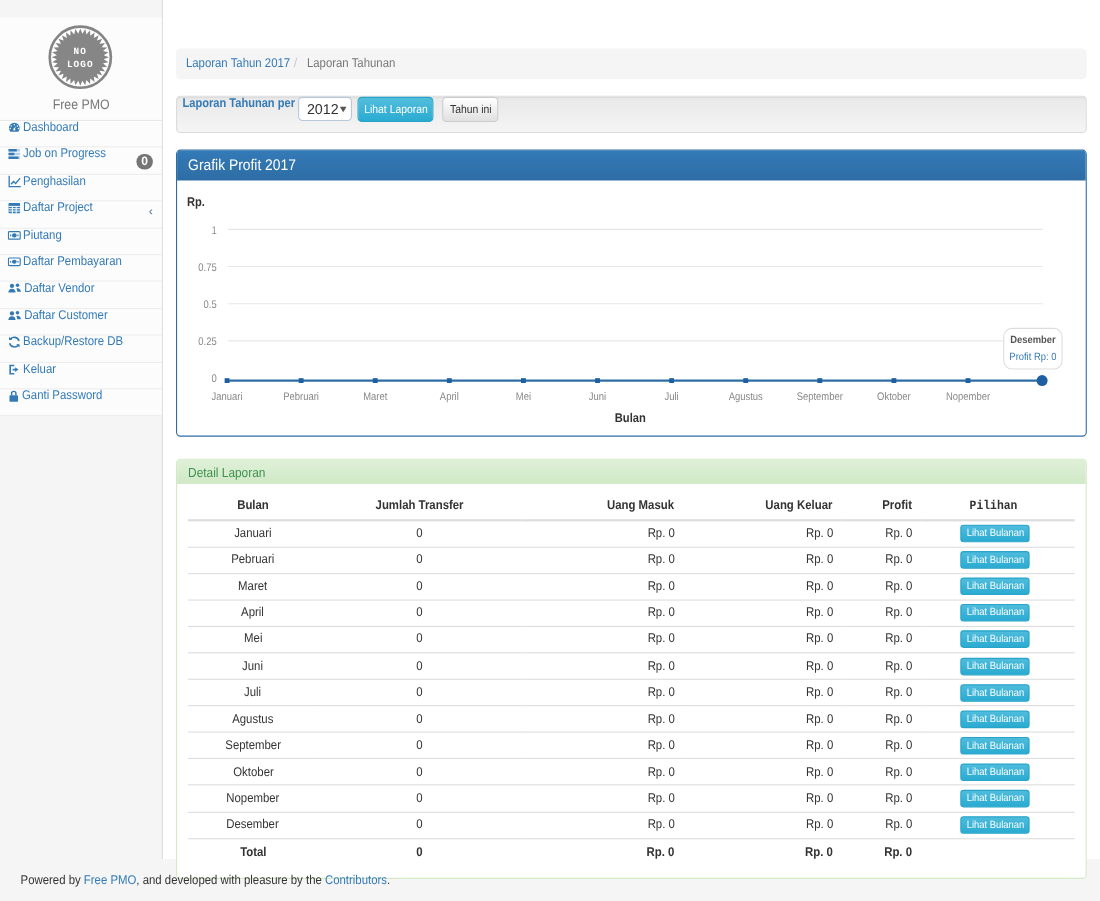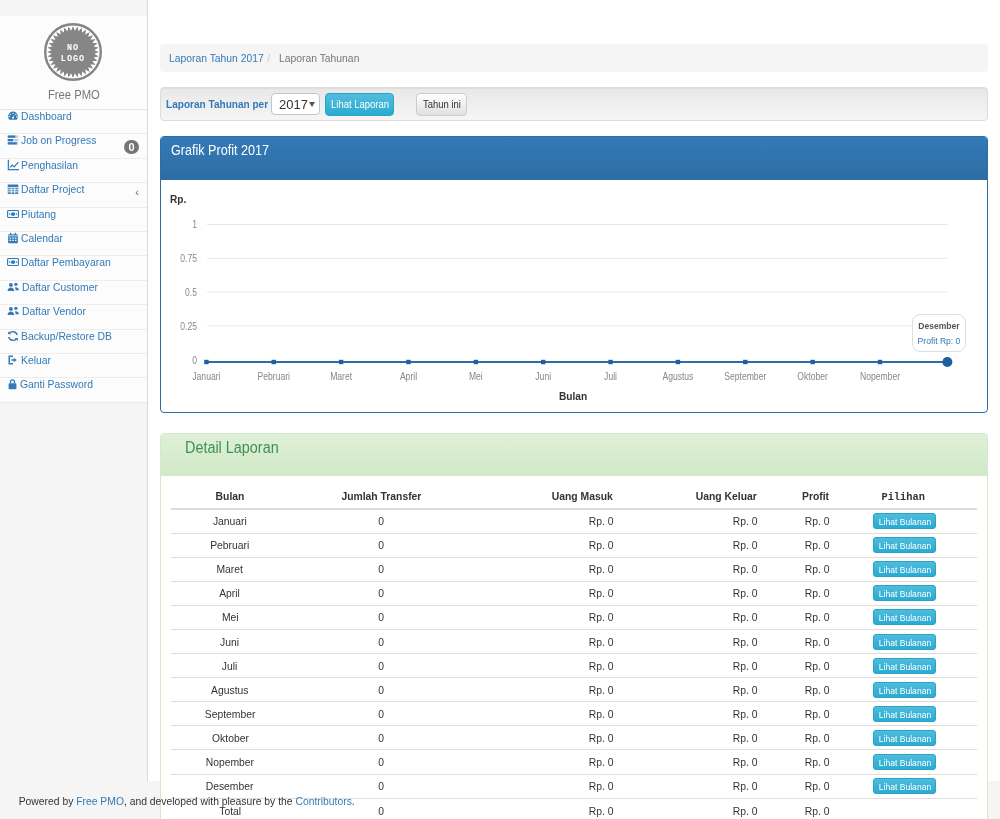--- a/index.html
+++ b/index.html
@@ -10,35 +10,35 @@
 .cxr { display:inline-block; transform:scaleX(0.9); transform-origin:100% 50%; white-space:nowrap; }
 .cw { display:inline-block; overflow:visible; vertical-align:top; }
 .main { position:absolute; left:147px; top:0; width:853px; height:781px; background:#fff; border-left:1px solid #d9d9d9; }
 .inner { margin:10px 12px 0 12px; }
 
 
 .breadcrumb { background:#f5f5f5; border-radius:4px; height:28px; padding:0 15px 1px 9px; font-size:11.5px; color:#777; margin-bottom:15px; display:flex; align-items:center;margin-top:44px; }
 .breadcrumb .sep { color:#ccc; padding:0 9px 0 5px; }
 
 
-.well { background:linear-gradient(to bottom,#e8e8e8 0,#f5f5f5 100%); border:1px solid #dcdcdc; border-radius:4px; height:34px; margin-bottom:15px; display:flex; align-items:center; padding:0 5px; box-shadow:inset 0 1px 1px rgba(0,0,0,.05); }
+.well { background:linear-gradient(to bottom,#e8e8e8 0,#f5f5f5 100%); border:1px solid #dcdcdc; border-radius:4px; height:34px; margin-bottom:15px; display:flex; padding:0 5px; box-shadow:inset 0 1px 1px rgba(0,0,0,.05); }
 .well .lblw { width:103px; font-weight:bold; font-size:11.5px; color:#337ab7; margin-right:2px; }
 .selbox { height:22px; width:49px; border:1px solid #b7c8d8; border-radius:4px; background:#fff; font-size:13px; color:#333; margin-right:5px; position:relative; line-height:21px; padding-left:7px; flex:none; }
 .selbox:after { content:""; position:absolute; right:4px; top:8px; border-left:3.5px solid transparent; border-right:3.5px solid transparent; border-top:5px solid #555; }
 .btn { display:inline-block; border-radius:4px; font-size:10.5px; font-family:"Liberation Sans",sans-serif; height:23px; position:relative; }
 .btn > .ct { position:absolute; left:50%; top:50%; transform:translate(-50%,-50%) scaleX(0.9); white-space:nowrap; }
-.btn-info { background:linear-gradient(to bottom,#53bddc 0,#2aabd2 100%); border:1px solid #28a4c9; color:#fff; width:69px; margin-right:22px; }
+.btn-info { background:linear-gradient(to bottom,#53bddc 0,#2aabd2 100%); border:1px solid #28a4c9; color:#fff; width:69px; margin-right:8px; }
 .btn-default { background:linear-gradient(to bottom,#fff 0,#e0e0e0 100%); border:1px solid #ccc; color:#333; width:51px; }
 
 
 .panel { border-radius:4px; margin-bottom:20px; background:#fff; }
 .panel-primary { border:1px solid #2e6da4; }
-.panel-primary .phead { background:linear-gradient(to bottom,#337ab7 0,#2e6da4 100%); color:#fff; font-size:14px; padding:5px 10px; height:43px; border-radius:3px 3px 0 0; }
+.panel-primary .phead { background:linear-gradient(to bottom,#337ab7 0,#2e6da4 100%); color:#fff; font-size:14px; padding:5px 10px; height:27px; border-radius:3px 3px 0 0; }
 .panel-success { border:1px solid #d6e9c6; }
-.panel-success .phead { background:linear-gradient(to bottom,#dff0d8 0,#d0e9c6 100%); color:#3e9150; font-size:16px; padding:5px 24px; height:42px; border-radius:3px 3px 0 0; }
+.panel-success .phead { background:linear-gradient(to bottom,#dff0d8 0,#d0e9c6 100%); color:#3e9150; font-size:12px; padding:5px 10px; height:22px; border-radius:3px 3px 0 0; }
 .chart-body { position:relative; height:232px; }
 .table-body { padding:8px 10px 10px 10px; }
 
 
 table.rpt { width:100%; border-collapse:collapse; font-size:11.5px; table-layout:fixed; }
 table.rpt th { font-weight:bold; height:25px; padding:0 8px; border-bottom:2px solid #ddd; }
 table.rpt th:last-child { padding-right:15px;font-family:Liberation Mono, monospace; }
 table.rpt td { height:24.1px; padding:0 8px; border-top:1px solid #ddd; }
 table.rpt tbody tr:first-child td { border-top:none; }
 .tc { text-align:center; } .tr { text-align:right; }
@@ -62,21 +62,21 @@
 <body>
 <div class="main">
   <div class="inner">
     <div class="breadcrumb">
       <span class="cw" style="width:93px"><a class="cx" href="#">Laporan Tahun 2017</a></span>
       <span class="sep">/</span>
       <span class="cw" style="width:79px"><span class="cx" style="color:#777">Laporan Tahunan</span></span>
     </div>
     <div class="well">
       <span class="lblw"><span class="cx" style="transform:scaleX(0.875)">Laporan Tahunan per</span></span>
-      <div class="selbox">2017</div>
+      <div class="selbox">2012</div>
       <span class="btn btn-info">
           <span class="ct">Lihat Laporan</span>
         </span>
       <span class="btn btn-default">
           <span class="ct">Tahun ini</span>
         </span>
     </div>
     <div class="panel panel-primary">
       <div class="phead"><span class="cx">Grafik Profit 2017</span></div>
       <div class="chart-body" id="chartbody">
@@ -243,21 +243,21 @@
                 <td class="tc"><span class="btn-xs"><span>Lihat Bulanan</span></span></td>
               </tr>
               <tr>
                 <td class="tc"><span class="cxc">Desember</span></td>
                 <td class="tc"><span class="cxc">0</span></td>
                 <td class="tr"><span class="cxr">Rp. 0</span></td>
                 <td class="tr"><span class="cxr">Rp. 0</span></td>
                 <td class="tr"><span class="cxr">Rp. 0</span></td>
                 <td class="tc"><span class="btn-xs"><span>Lihat Bulanan</span></span></td>
               </tr>
-              <tr style="font-weight:normal;height:26px">
+              <tr style="font-weight:bold;height:26px">
                 <td class="tc"><span class="cxc">Total</span></td>
                 <td class="tc"><span class="cxc">0</span></td>
                 <td class="tr"><span class="cxr">Rp. 0</span></td>
                 <td class="tr"><span class="cxr">Rp. 0</span></td>
                 <td class="tr"><span class="cxr">Rp. 0</span></td>
                 <td></td>
               </tr>
             </tbody>
         </table>
       </div>
@@ -315,59 +315,45 @@
       <li>
         <svg width="12" height="12" viewBox="0 0 16 16">
           <rect x="0.8" y="3.4" width="14.4" height="9.2" rx="1.2" fill="none" stroke="#337ab7" stroke-width="1.5"></rect>
           <ellipse cx="8" cy="8" rx="2.9" ry="2.5" fill="#337ab7"></ellipse>
           <rect x="2.9" y="6.9" width="1.3" height="2.2" fill="#337ab7"></rect>
           <rect x="11.8" y="6.9" width="1.3" height="2.2" fill="#337ab7"></rect>
         </svg>
         <span class="cx">Piutang</span>
       </li>
       <li>
-        <svg width="12" height="12" viewBox="0 0 16 16" fill="#337ab7">
-          <path d="M1.5 5.5h13V14a1 1 0 0 1-1 1h-11a1 1 0 0 1-1-1zm0-1V4a1 1 0 0 1 1-1h11a1 1 0 0 1 1 1v.5zM4 1h1.6v2.6H4zM10.4 1H12v2.6h-1.6z"></path>
-          <g fill="#fff">
-            <rect x="3.4" y="7.3" width="2" height="1.7"></rect>
-            <rect x="7" y="7.3" width="2" height="1.7"></rect>
-            <rect x="10.6" y="7.3" width="2" height="1.7"></rect>
-            <rect x="3.4" y="10.3" width="2" height="1.7"></rect>
-            <rect x="7" y="10.3" width="2" height="1.7"></rect>
-            <rect x="10.6" y="10.3" width="2" height="1.7"></rect>
-          </g>
-        </svg>
-        <span class="cx">Calendar</span>
-      </li>
-      <li>
         <svg width="12" height="12" viewBox="0 0 16 16">
           <rect x="0.8" y="3.4" width="14.4" height="9.2" rx="1.2" fill="none" stroke="#337ab7" stroke-width="1.5"></rect>
           <ellipse cx="8" cy="8" rx="2.9" ry="2.5" fill="#337ab7"></ellipse>
           <rect x="2.9" y="6.9" width="1.3" height="2.2" fill="#337ab7"></rect>
           <rect x="11.8" y="6.9" width="1.3" height="2.2" fill="#337ab7"></rect>
         </svg>
         <span class="cx">Daftar Pembayaran</span>
       </li>
       <li>
         <svg width="13" height="12" viewBox="0 0 17 16" fill="#337ab7">
           <circle cx="5" cy="5.2" r="2.6"></circle>
           <path d="M0.6 13.3c0-2.5 2-4.5 4.4-4.5s4.4 2 4.4 4.5z"></path>
           <circle cx="11.7" cy="4.4" r="2.2"></circle>
           <path d="M10.3 8.5c.5-.2 1-.3 1.5-.3 2.2 0 4 1.8 4 4.1h-4.4c-.1-1.6-.4-2.8-1.1-3.8z"></path>
         </svg>
-        <span class="cx">Daftar Customer</span>
+        <span class="cx">Daftar Vendor</span>
       </li>
       <li>
         <svg width="13" height="12" viewBox="0 0 17 16" fill="#337ab7">
           <circle cx="5" cy="5.2" r="2.6"></circle>
           <path d="M0.6 13.3c0-2.5 2-4.5 4.4-4.5s4.4 2 4.4 4.5z"></path>
           <circle cx="11.7" cy="4.4" r="2.2"></circle>
           <path d="M10.3 8.5c.5-.2 1-.3 1.5-.3 2.2 0 4 1.8 4 4.1h-4.4c-.1-1.6-.4-2.8-1.1-3.8z"></path>
         </svg>
-        <span class="cx">Daftar Vendor</span>
+        <span class="cx">Daftar Customer</span>
       </li>
       <li>
         <svg width="12" height="12" viewBox="0 0 16 16">
           <g fill="none" stroke="#337ab7" stroke-width="1.9">
             <path d="M13.7 6.7A6.1 6.1 0 0 0 2.8 4.8"></path>
             <path d="M2.3 9.3A6.1 6.1 0 0 0 13.2 11.2"></path>
           </g>
           <path d="M1.6 1.5v4h4z" fill="#337ab7"></path>
           <path d="M14.4 14.5v-4h-4z" fill="#337ab7"></path>
         </svg>

